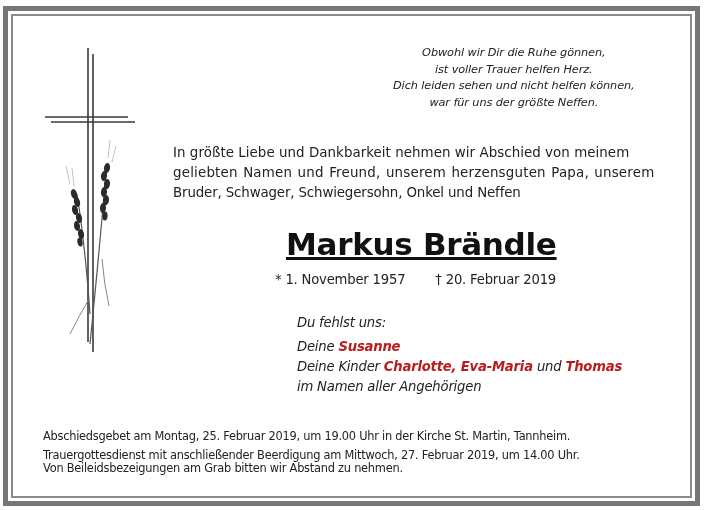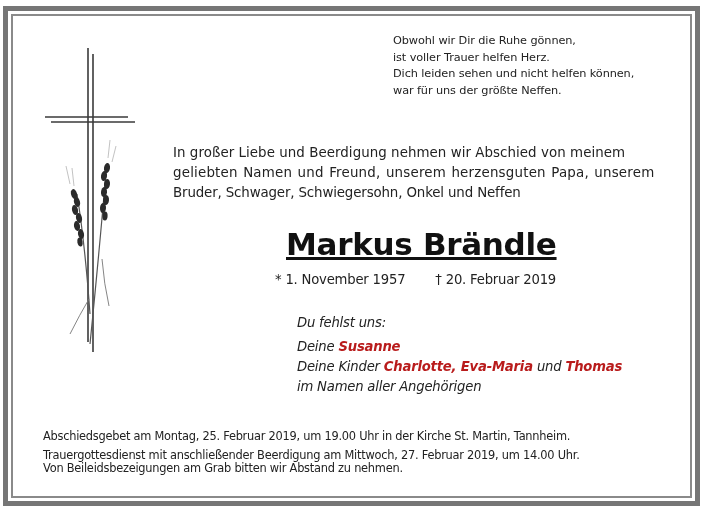--- a/index.html
+++ b/index.html
@@ -31,25 +31,27 @@
       border: 2px solid #8a8a8a;
       background: #ffffff;
     }
     .cross-art {
       position: absolute;
       left: 40px; top: 44px;
       width: 110px; height: 320px;
     }
     .poem {
       position: absolute;
-      left: 393px; top: 33px;
+      left: 393px; top: 45px;
+      font-style: italic;
       font-size: 11.3px;
       line-height: 16.5px;
       color: #222;
       letter-spacing: -0.1px;
+      text-align: center;
     }
     .intro {
       position: absolute;
       left: 173px; top: 143px;
       width: 500px;
       font-size: 13.4px;
       line-height: 20px;
       color: #222;
       text-align: justify;
       letter-spacing: -0.15px;
@@ -147,21 +149,21 @@
 </svg>
 
 <div class="poem">
   <div>Obwohl wir Dir die Ruhe gönnen,</div>
   <div>ist voller Trauer helfen Herz.</div>
   <div>Dich leiden sehen und nicht helfen können,</div>
   <div>war für uns der größte Neffen.</div>
 </div>
 
 <div class="intro">
-  <div style="letter-spacing:0.05px">In großer Liebe und Beerdigung nehmen wir Abschied von meinem</div>
+  <div style="letter-spacing:0.05px">In größte Liebe und Dankbarkeit nehmen wir Abschied von meinem</div>
   <div style="letter-spacing:0.2px;word-spacing:1px">geliebten Namen und Freund, unserem herzensguten Papa, unserem</div>
   <div>Bruder, Schwager, Schwiegersohn, Onkel und Neffen</div>
 </div>
 
 <div class="name">Markus Brändle</div>
 
 <div class="dates">
   <span>* 1. November 1957</span><span class="death">† 20. Februar 2019</span>
 </div>
 

